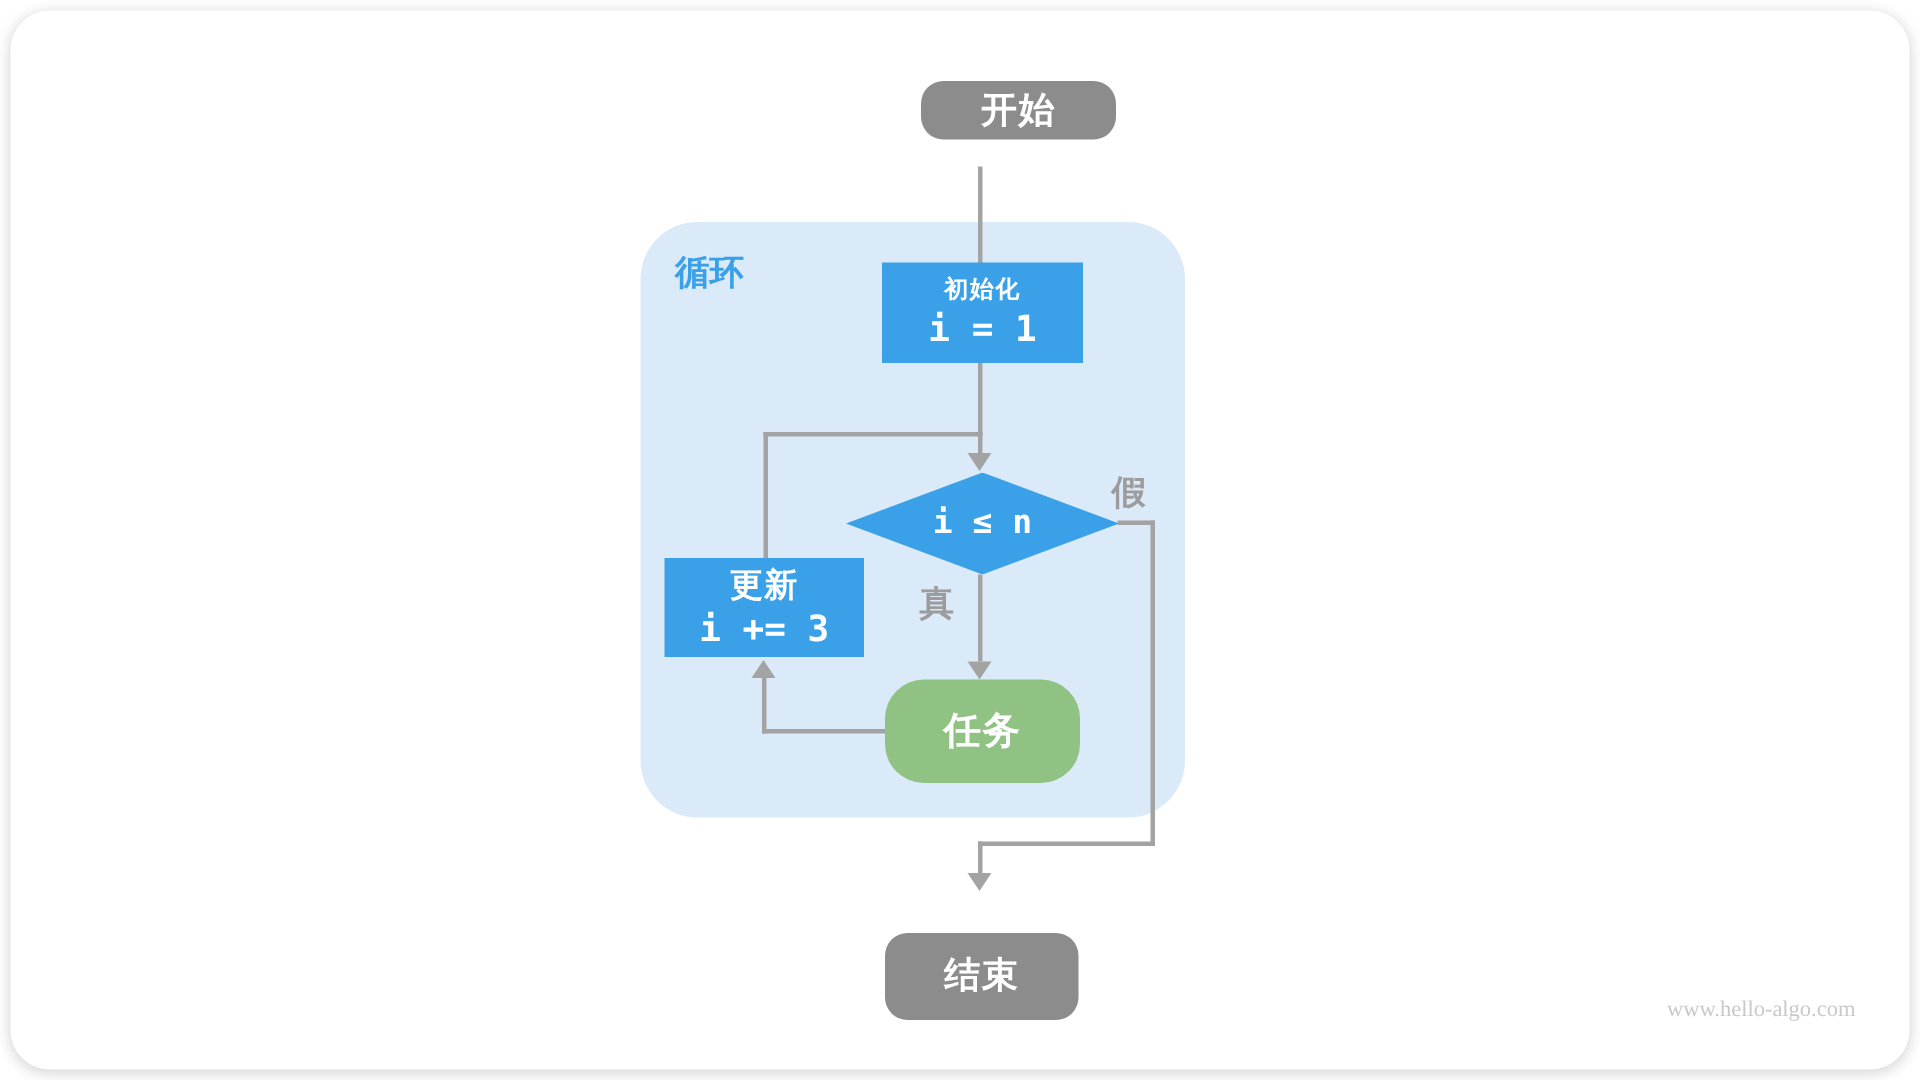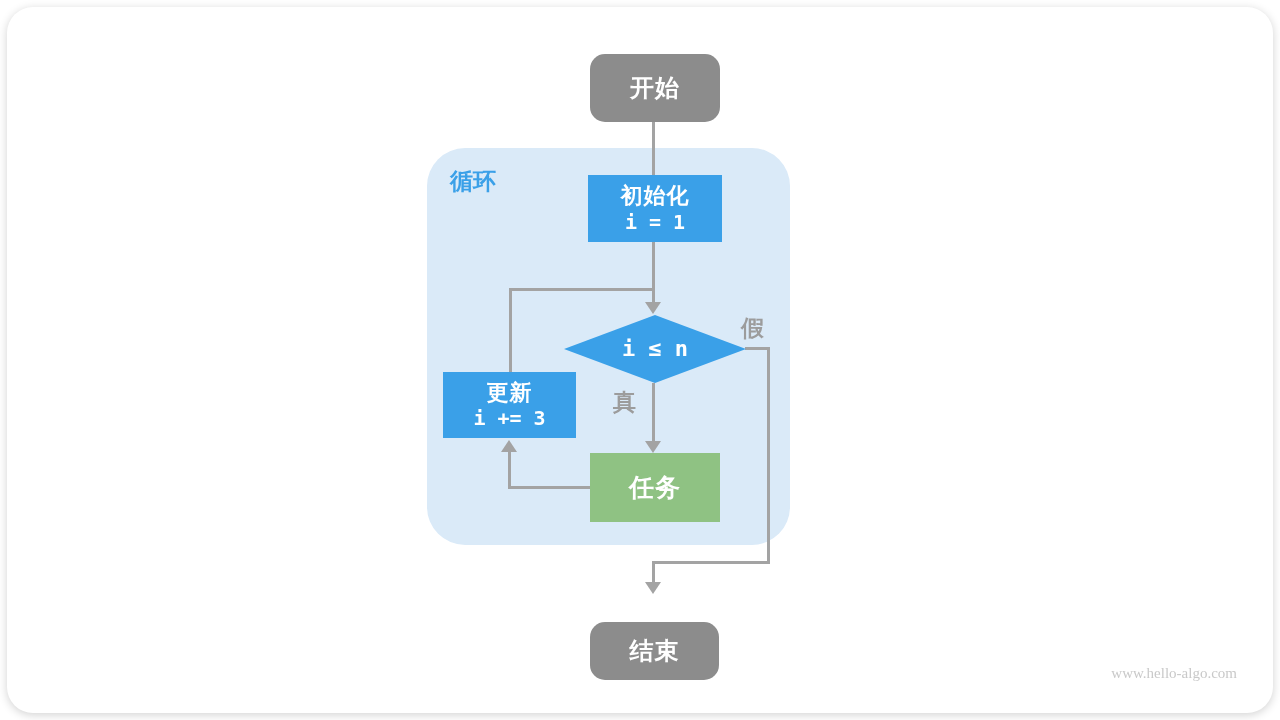--- a/index.html
+++ b/index.html
@@ -31,27 +31,27 @@
     position:absolute;left:450px;top:166px;z-index:4;
     color:var(--loop-label);font-size:23px;font-weight:bold;
   }
   .node{
     position:absolute;z-index:3;color:#ffffff;
     display:flex;flex-direction:column;align-items:center;justify-content:center;
     text-align:center;line-height:1.25;
   }
   .terminal{background:var(--node-gray);border-radius:15px;}
   .process-blue{background:var(--node-blue);}
-  .process-green{background:var(--node-green);}
+  .process-green{background:var(--node-green);border-radius:26px;}
   .diamond{
     background:var(--node-blue);
     clip-path:polygon(50% 0,100% 50%,50% 100%,0 50%);
   }
   .cn{font-size:24px;font-weight:bold;letter-spacing:1px;}
-  .code{font-family:"DejaVu Sans Mono","Liberation Mono",monospace;font-size:20px;font-weight:bold;}
+  .code{font-family:"DejaVu Sans Mono","Liberation Mono",monospace;font-size:24px;font-weight:bold;}
   .edge{position:absolute;background:var(--line);z-index:2;}
   .arrow{position:absolute;width:0;height:0;z-index:2;}
   .arrow-down{border-left:8px solid transparent;border-right:8px solid transparent;border-top:12px solid var(--line);}
   .arrow-up{border-left:8px solid transparent;border-right:8px solid transparent;border-bottom:12px solid var(--line);}
   .edge-label{
     position:absolute;z-index:4;color:var(--edge-label);
     font-size:23px;font-weight:bold;
   }
   .watermark{
     position:absolute;right:43px;top:665px;z-index:4;
@@ -80,26 +80,26 @@
 <div class="edge" style="left:745px;top:347px;width:25px;height:3px;"></div>
 <div class="edge" style="left:767px;top:347px;width:3px;height:217px;"></div>
 <div class="edge" style="left:652px;top:561px;width:118px;height:3px;"></div>
 <div class="edge" style="left:652px;top:561px;width:3px;height:21px;"></div>
 <div class="arrow arrow-down" style="left:645px;top:582px;"></div>
 
 <div class="edge" style="left:508px;top:486px;width:82px;height:3px;"></div>
 <div class="edge" style="left:508px;top:451px;width:3px;height:38px;"></div>
 <div class="arrow arrow-up" style="left:501px;top:440px;"></div>
 
-<div class="node terminal" style="left:590px;top:54px;width:130px;height:68px;">
+<div class="node terminal" style="left:614px;top:54px;width:130px;height:39px;">
   <span class="cn">开始</span>
 </div>
 
 <div class="node process-blue" style="left:588px;top:175px;width:134px;height:67px;">
-  <span class="cn" style="font-size:22px;">初始化</span>
+  <span class="cn" style="font-size:16px;">初始化</span>
   <span class="code">i = 1</span>
 </div>
 
 <div class="node diamond" style="left:564px;top:315px;width:182px;height:68px;align-items:center;">
   <span class="code" style="font-size:22px;">i ≤ n</span>
 </div>
 
 <div class="node process-blue" style="left:443px;top:372px;width:133px;height:66px;justify-content:center;">
   <span class="cn" style="font-size:22px;">更新</span>
   <span class="code">i += 3</span>

